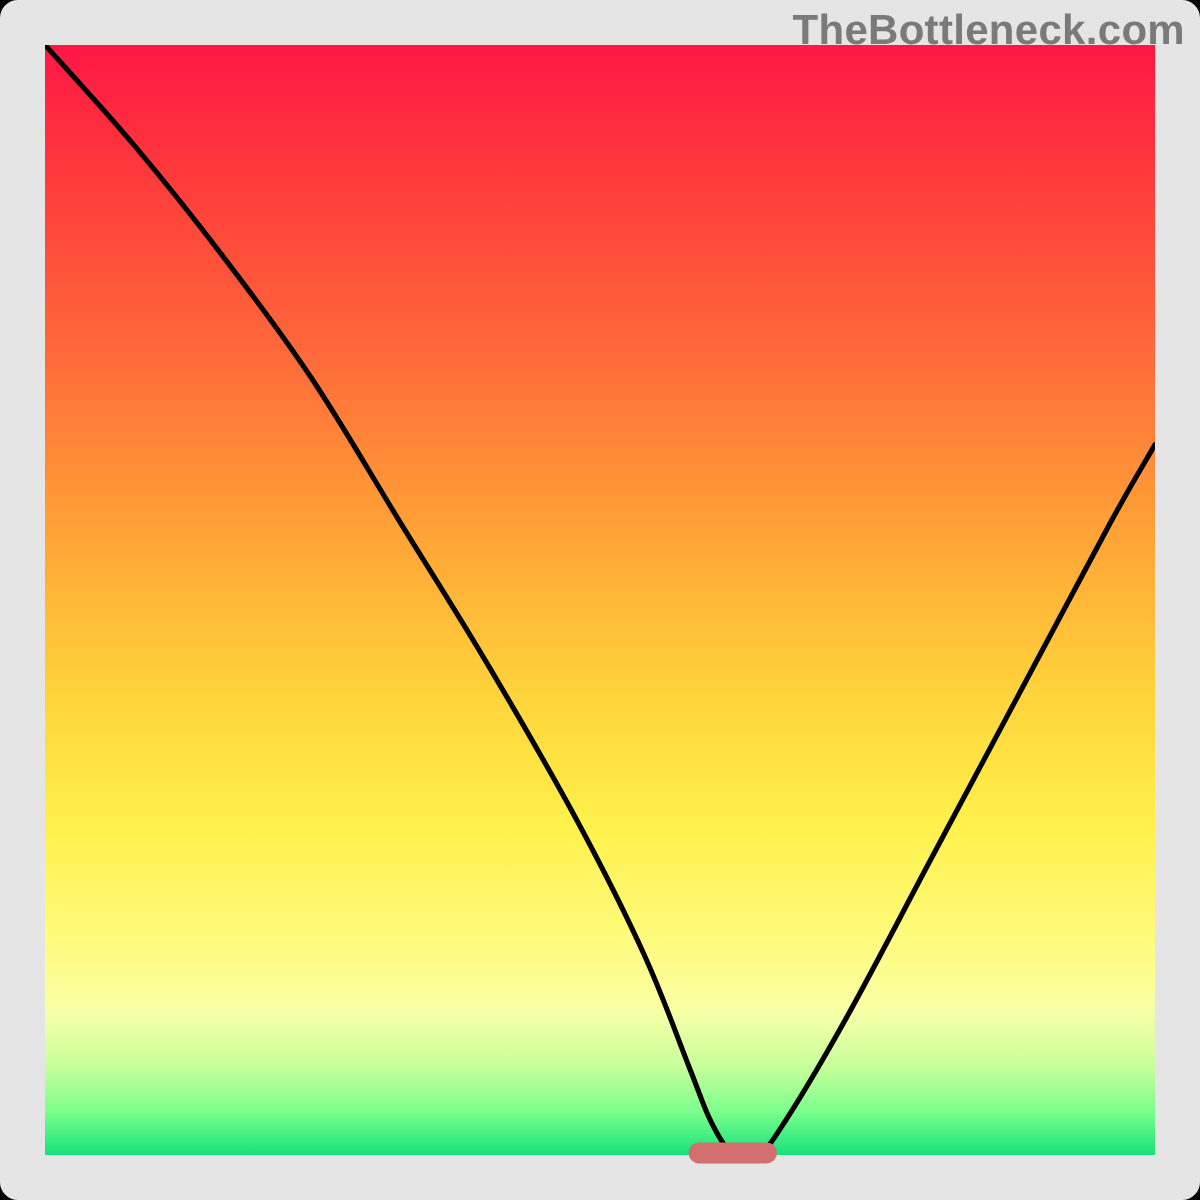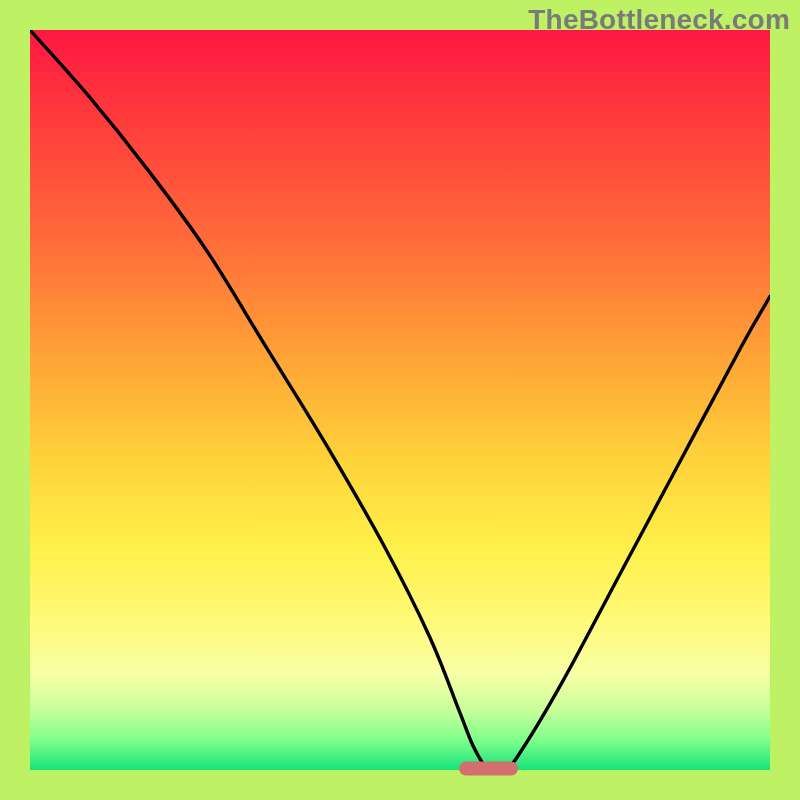--- a/index.html
+++ b/index.html
@@ -1,21 +1,22 @@
 <!DOCTYPE html>
 <html><head>
 <meta charset="utf-8">
 <style>
   * { margin: 0; padding: 0; box-sizing: border-box; }
   html, body { width: 800px; height: 800px; overflow: hidden; background: #000; }
   .frame {
     position: relative;
     width: 800px;
     height: 800px;
-    background: #bef264;
+    background: #e5e5e5;
+    border-radius: 12px;
   }
   .watermark {
     position: absolute;
     top: 4px;
     right: 10px;
     font-family: Arial, Helvetica, sans-serif;
     font-size: 28px;
     font-weight: 600;
     color: #7a7a7a;
     letter-spacing: 0.2px;

